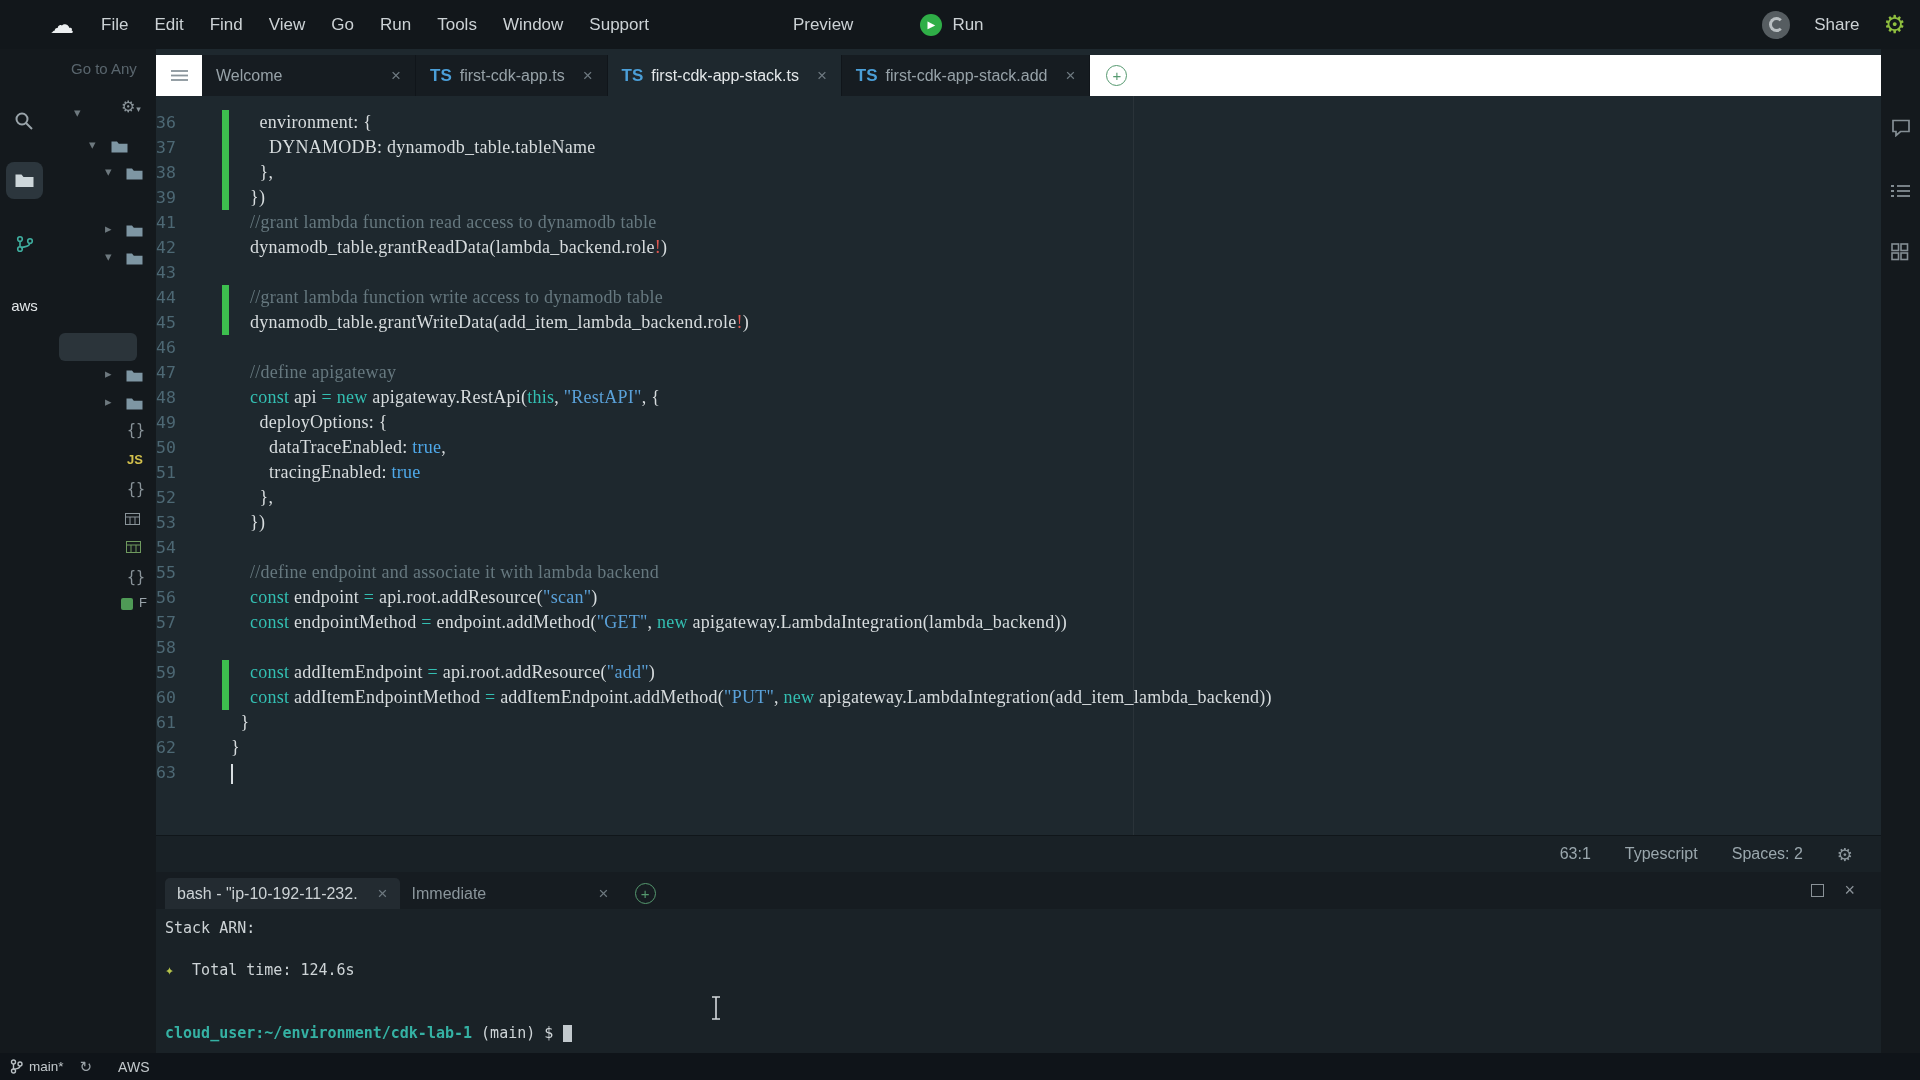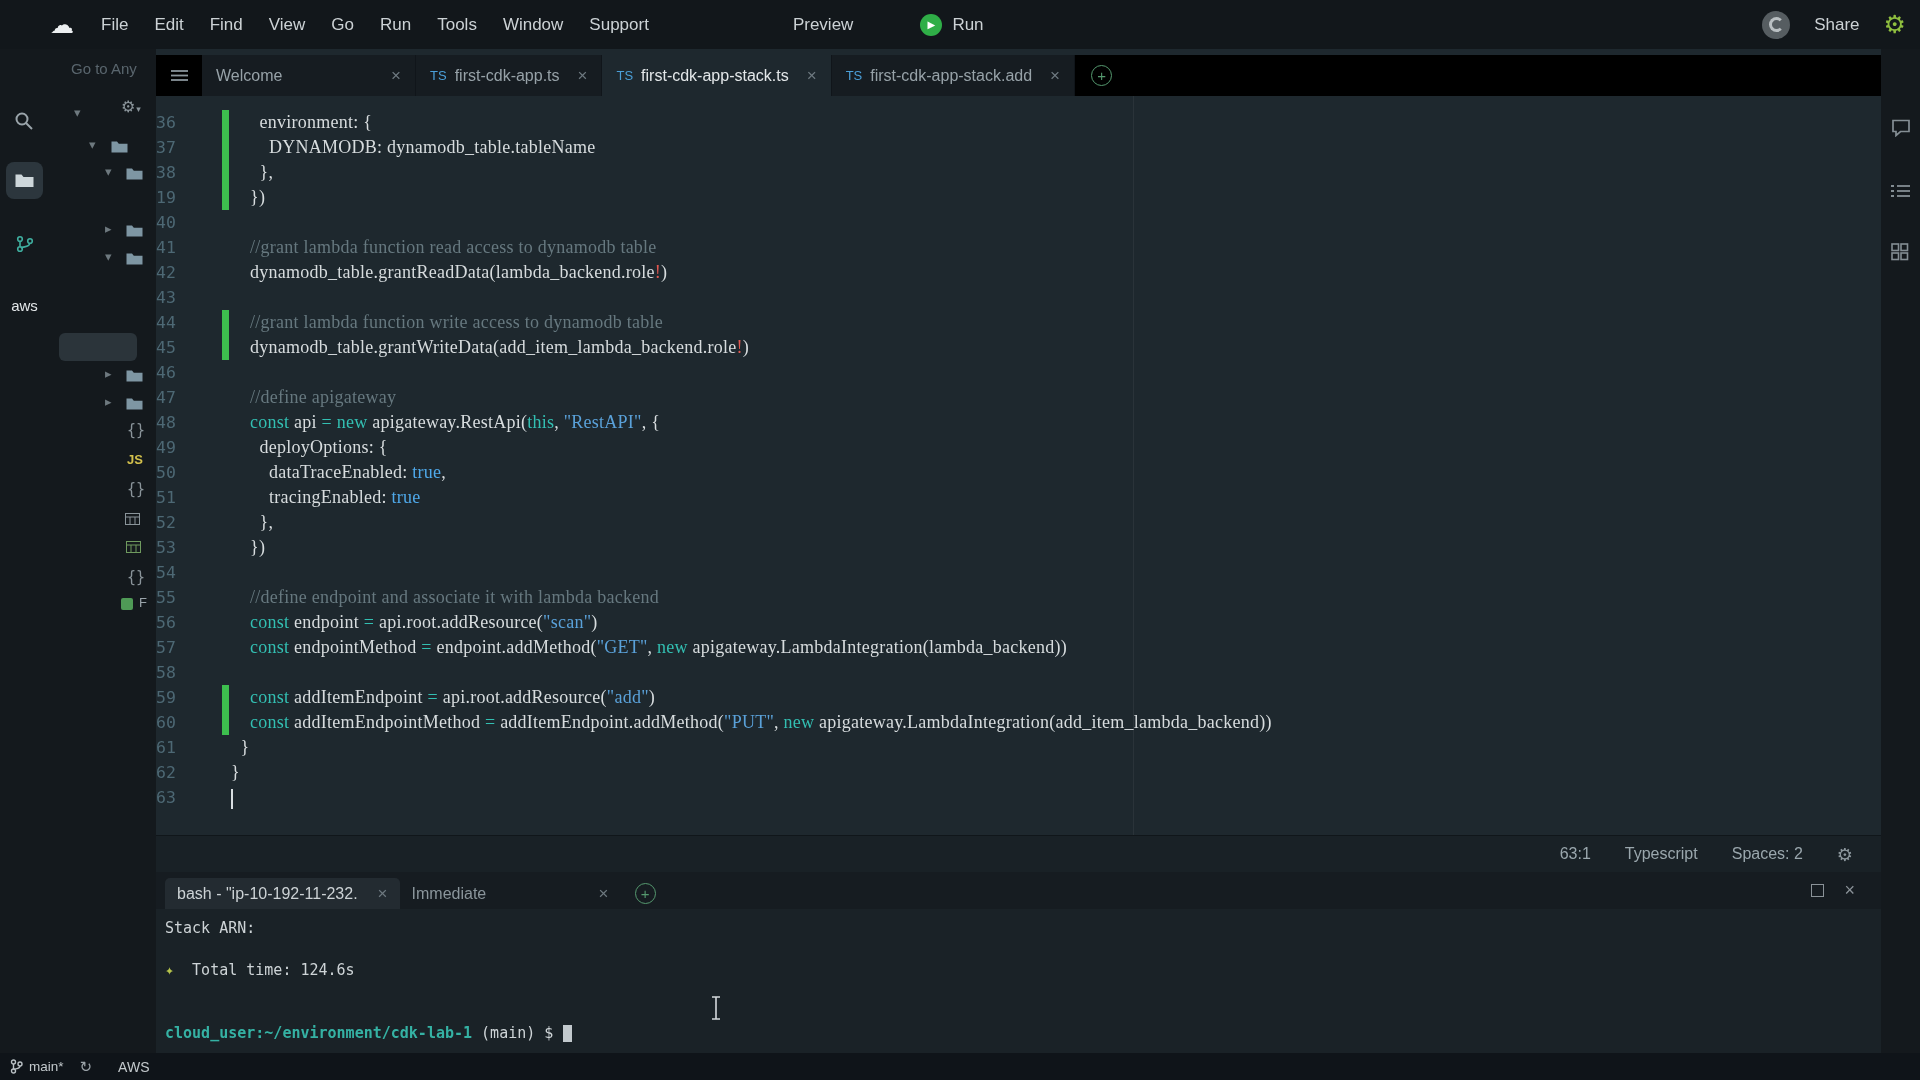--- a/index.html
+++ b/index.html
@@ -34,27 +34,27 @@
   .s-caret{font-style:normal;font-size:9px;color:#8a949a;margin-left:1px}
   .chev{color:#6e797f;font-size:13px;font-family:"DejaVu Sans",sans-serif}
   .mini-braces{color:#8a949a;font-size:15px;font-family:"DejaVu Sans Mono",monospace}
   .js-badge{color:#d3c04c;font-size:13px;font-weight:bold}
   .f-badge{color:#9aa4aa;font-size:13px}
   .f-square{width:12px;height:12px;background:#4f9a56;border-radius:2px}
   .row-highlight{left:10px;top:284px;width:78px;height:28px;background:#2b343a;border-radius:6px}
 
   
   .editor{position:absolute;left:156px;top:49px;width:1725px;height:823px;background:#1e282e}
-  .tabbar{position:absolute;left:0;top:6px;width:100%;height:41px;background:#000000;display:flex;align-items:stretch}
+  .tabbar{position:absolute;left:0;top:6px;width:100%;height:41px;background:#ffffff;display:flex;align-items:stretch}
   .tablist-icon{width:46px;display:flex;align-items:center;justify-content:center}
   #tabs{display:flex;align-items:stretch}
   .tab{display:flex;align-items:center;gap:8px;padding:0 14px;border-right:1px solid #10151a;font-size:16px;color:#97a2a8;background:#161c21;white-space:nowrap}
   .tab:nth-child(1){width:214px}
   .tab.active{background:#1e282e;color:#e3e7e9}
-  .ts{color:var(--ts,#4b9fd8);font-size:13px;font-weight:normal}
+  .ts{color:var(--ts,#4b9fd8);font-size:17px;font-weight:bold}
   .close{color:#6e7980;font-size:17px;margin-left:auto;padding-left:10px}
   .pluscirc{width:21px;height:21px;border:1.5px solid #55996f;border-radius:50%;color:#55996f;display:flex;align-items:center;justify-content:center;font-size:15px;margin:auto 0 auto 16px;flex:none}
 
   .code-area{position:absolute;left:0;top:47px;width:100%;height:739px;overflow:hidden;padding-top:14px}
   .pmargin{position:absolute;left:977px;top:0;width:1px;height:100%;background:rgba(255,255,255,.055)}
   .cl{display:flex;height:25px}
   .ln{width:46px;flex:none;text-align:left;color:var(--lnc,#4d6874);font-size:16.5px;line-height:25px;font-family:"DejaVu Sans Mono",monospace}
   .chg{width:7px;height:25px;margin-left:20px;flex:none}
   .chg.on{background:var(--chg,#3dbf4e)}
   .ct{white-space:pre;font-size:18px;line-height:25px;letter-spacing:.25px;margin-left:2px;color:var(--def,#d7dcde);font-family:Liberation Serif, serif}
@@ -253,28 +253,23 @@
             <span class="ln">37</span>
             <span class="chg on"></span>
             <span class="ct"><span class="tk-d">        DYNAMODB: dynamodb_table.tableName</span></span>
           </div>
           <div class="cl">
             <span class="ln">38</span>
             <span class="chg on"></span>
             <span class="ct"><span class="tk-d">      },</span></span>
           </div>
           <div class="cl">
-            <span class="ln">19</span>
+            <span class="ln">39</span>
             <span class="chg on"></span>
             <span class="ct"><span class="tk-d">    })</span></span>
-          </div>
-          <div class="cl">
-            <span class="ln">40</span>
-            <span class="chg"></span>
-            <span class="ct"></span>
           </div>
           <div class="cl">
             <span class="ln">41</span>
             <span class="chg"></span>
             <span class="ct"><span class="tk-c">    //grant lambda function read access to dynamodb table</span></span>
           </div>
           <div class="cl">
             <span class="ln">42</span>
             <span class="chg"></span>
             <span class="ct"><span class="tk-d">    dynamodb_table.grantReadData(lambda_backend.role</span><span class="tk-e">!</span><span class="tk-d">)</span></span>

